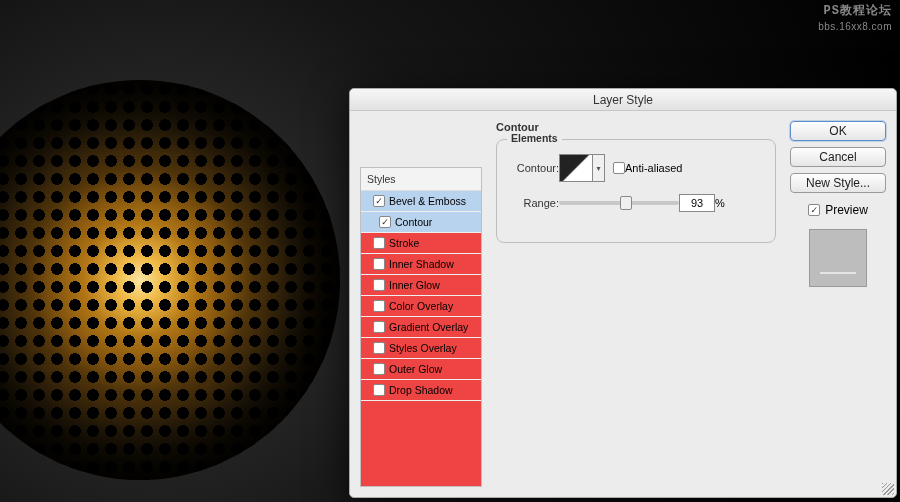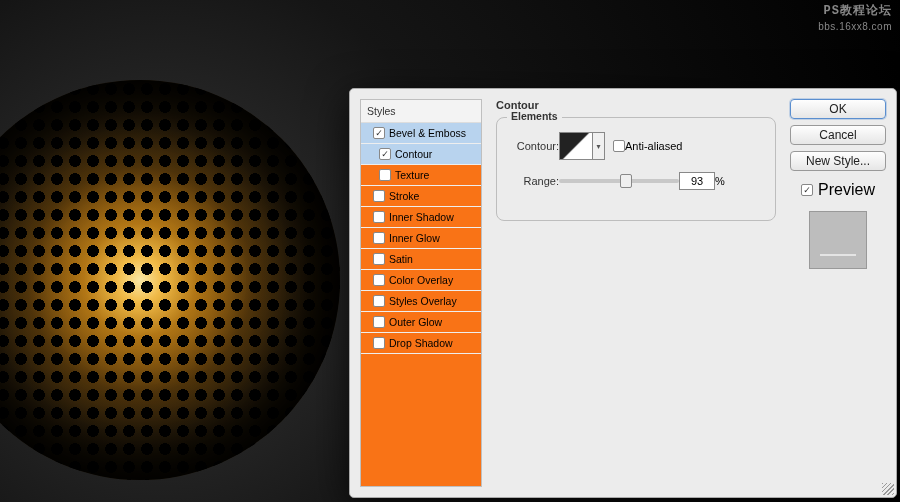--- a/index.html
+++ b/index.html
@@ -33,21 +33,21 @@
   .dialog {
     position: absolute; left: 349px; top: 88px; width: 548px; height: 410px;
     background: #ececec; border: 1px solid #aaa; border-radius: 5px;
     box-shadow: 0 10px 40px rgba(0,0,0,0.7);
     display: flex; flex-direction: column;
   }
   .titlebar { height: 22px; text-align:center; font-size:12px; color:#333; line-height:22px;
     background: linear-gradient(#f6f6f6,#e2e2e2); border-bottom:1px solid #c8c8c8; border-radius:5px 5px 0 0; }
   .body { flex:1; display:flex; padding:10px 10px 10px 10px; gap:10px; }
 
-  .sidebar { width:122px; border:1px solid #bfbfbf; background:#f97316; font-size:10.5px; }
+  .sidebar { width:122px; border:1px solid #bfbfbf; background:#ef4444; font-size:10.5px;margin-top:46px; }
   .sidebar .hdr { background:#f3f3f3; padding:5px 6px; border-bottom:1px solid #ddd; color:#333; }
   .sidebar .blend { background:#f3f3f3; padding:5px 6px; border-bottom:1px solid #ddd; color:#333; }
   .sidebar .row { display:flex; align-items:center; padding:4px 12px; border-bottom:1px solid #eee; gap:4px; cursor:default; }
   .sidebar .row.sel { background:#b8d3ee; }
   .sidebar .row.indent { padding-left:18px; }
   .cb { width:12px; height:12px; border:1px solid #888; background:#fff; border-radius:2px; display:inline-flex; align-items:center; justify-content:center; font-size:9px; color:#333; line-height:1; }
   .cb.checked::before { content:"✓"; }
 
   .main { flex:1; position:relative; padding:0 4px; }
   .group-label { font-size:11px; font-weight:bold; color:#333; }
@@ -57,75 +57,72 @@
   .frow label.lab { width:50px; text-align:right; color:#333; }
   .contour-thumb { width:34px; height:28px; border:1px solid #888; background:linear-gradient(135deg,#222 0%, #222 48%, #fff 52%, #fff 100%); display:inline-block; }
   .dropdown-arrow { width:12px; height:28px; border:1px solid #888; border-left:none; background:#f0f0f0; display:inline-flex; align-items:center; justify-content:center; font-size:8px; color:#555; }
   .slider { width:120px; height:4px; background:#c8c8c8; border-radius:2px; position:relative; }
   .slider .knob { position:absolute; top:-5px; width:12px; height:14px; background:#efefef; border:1px solid #888; border-radius:2px; transform:translateX(-50%); }
   .numbox { width:36px; height:18px; border:1px solid #888; background:#fff; font-size:11px; text-align:center; line-height:16px; }
 
   .rightcol { width:96px; display:flex; flex-direction:column; gap:6px; align-items:center; }
   .btn { width:96px; height:20px; background:linear-gradient(#fefefe,#e6e6e6); border:1px solid #999; border-radius:4px; font-size:12px; color:#222; display:flex; align-items:center; justify-content:center; cursor:default; }
   .btn.default { border:1.5px solid #5a8ecf; box-shadow:0 0 0 1px rgba(90,142,207,0.3); }
-  .prev-row { display:flex; align-items:center; gap:5px; font-size:16px; margin-top:4px; }
+  .prev-row { display:flex; align-items:center; gap:5px; font-size:12px; margin-top:4px; }
   .prev-box { width:58px; height:58px; background:#bdbdbd; border:1px solid #999; margin-top:6px; position:relative; }
   .prev-box::after { content:""; position:absolute; left:10px; right:10px; bottom:12px; height:2px; background:#e4e4e4; }
   .resize { position:absolute; right:2px; bottom:2px; width:12px; height:12px;
     background: repeating-linear-gradient(135deg,#999 0 1px, transparent 1px 3px); }
 </style>
 </head>
 <body>
 
 <div class="bg">
   <div class="speaker"></div>
 </div>
 
 <div class="watermark">
   <div class="l1">PS教程论坛</div>
   <div class="l2">bbs.16xx8.com</div>
 </div>
 
 <div class="dialog">
+  <div class="titlebar">Layer Style</div>
   <div class="body">
 
     <div class="sidebar">
       <div class="hdr">Styles</div>
       <div id="sidebar-items">
           <div class="row sel">
             <span class="cb checked"></span>
             <span>Bevel &amp; Emboss</span>
           </div>
           <div class="row sel indent">
             <span class="cb checked"></span>
             <span>Contour</span>
-          </div>
-          <div class="row indent">
-            <span class="cb"></span>
-            <span>Texture</span>
           </div>
           <div class="row">
             <span class="cb"></span>
             <span>Stroke</span>
           </div>
           <div class="row">
             <span class="cb"></span>
             <span>Inner Shadow</span>
           </div>
           <div class="row">
             <span class="cb"></span>
             <span>Inner Glow</span>
           </div>
           <div class="row">
             <span class="cb"></span>
-            <span>Satin</span>
+            <span>Color Overlay</span>
           </div>
           <div class="row">
             <span class="cb"></span>
-            <span>Color Overlay</span>
+            <span>Gradient Overlay</span>
           </div>
           <div class="row">
             <span class="cb"></span>
             <span>Styles Overlay</span>
           </div>
           <div class="row">
             <span class="cb"></span>
             <span>Outer Glow</span>
           </div>
           <div class="row">

